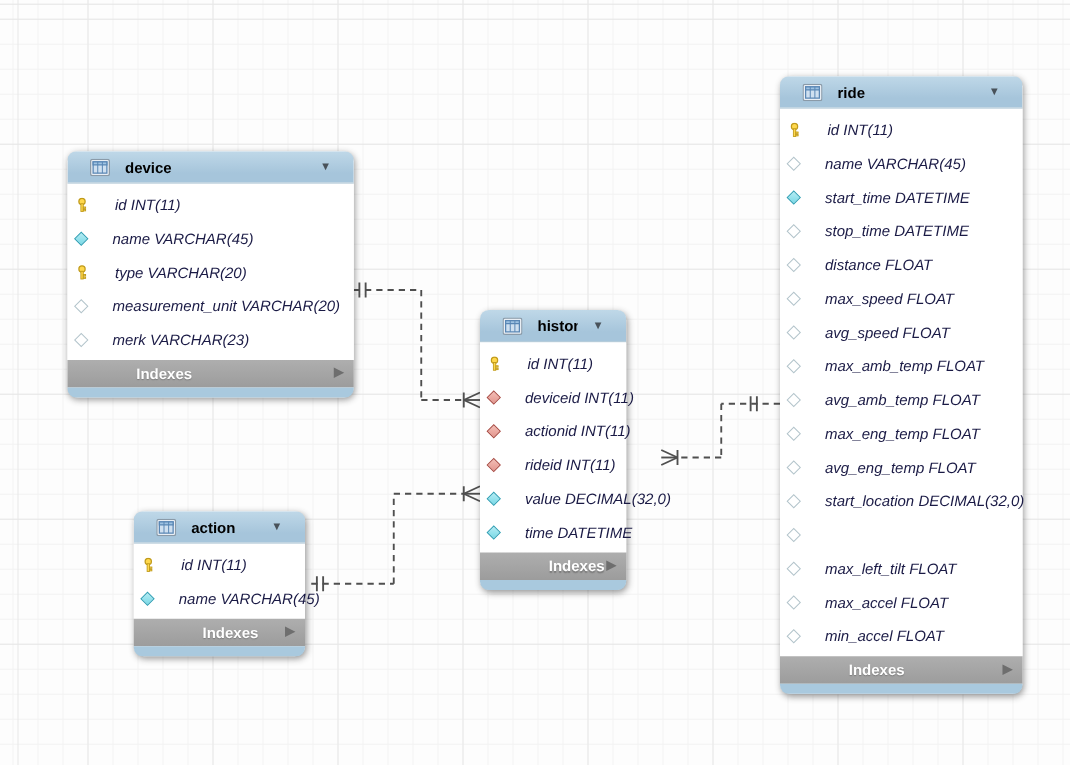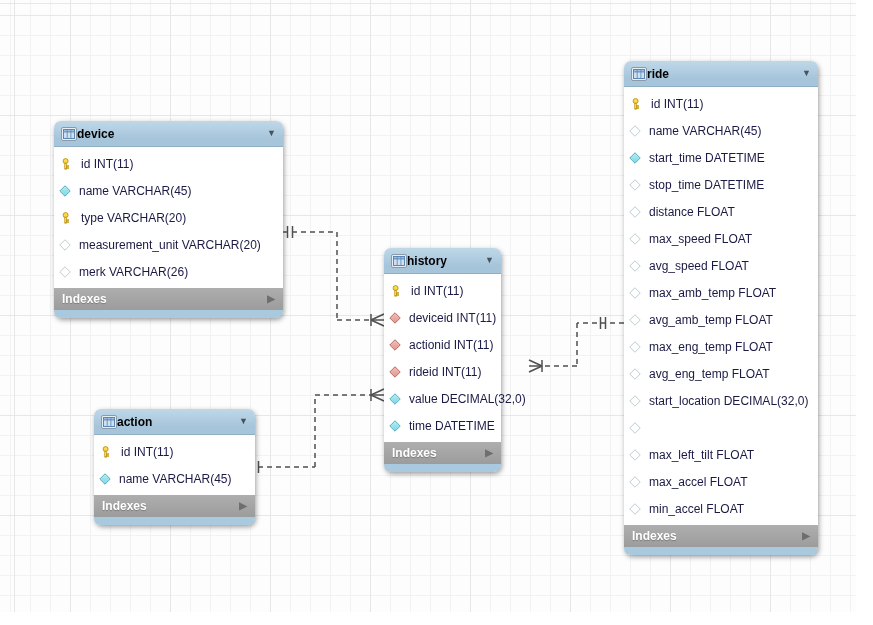--- a/index.html
+++ b/index.html
@@ -7,41 +7,41 @@
   #canvas{position:absolute;left:0;top:0;width:856px;height:612px;background-color:#fdfdfd;
     background-image:
       repeating-linear-gradient(to right, var(--grid-major) 0 1px, transparent 1px 100px),
       repeating-linear-gradient(to bottom, var(--grid-major) 0 1px, transparent 1px 100px),
       repeating-linear-gradient(to right, var(--grid-minor) 0 1px, transparent 1px 20px),
       repeating-linear-gradient(to bottom, var(--grid-minor) 0 1px, transparent 1px 20px);
     background-position:70px 0, 0 15px, 10px 0, 0 15px;}
   #connector-layer{position:absolute;left:0;top:0;width:856px;height:612px;}
   .db-table{position:absolute;border-radius:8px;box-shadow:1px 2px 5px rgba(40,40,40,.45);
     background:#ffffff;}
-  .tbl-header{height:26px;border-radius:7px 7px 0 0;display:flex;align-items:center;gap:0;
-    padding:0 7px;box-sizing:border-box;
+  .tbl-header{height:26px;border-radius:7px 7px 0 0;display:flex;align-items:center;gap:12px;
+    padding:0 18px;box-sizing:border-box;
     background:linear-gradient(to bottom, var(--header-blue-light), var(--header-blue) 70%);
     border-bottom:1px solid #8fafc4;justify-content:space-between;}
   .tbl-title{font-size:12px;font-weight:bold;color:var(--title-text);flex:1;
     white-space:nowrap;overflow:hidden;}
   .tbl-caret{font-size:9px;color:#49525a;line-height:1;}
   .tbl-fields{padding:3px 0;background:#fff;}
-  .field-row{height:27px;display:flex;align-items:center;gap:9px;padding:0 4px 0 6px;
-    font-size:12px;color:var(--field-text);white-space:nowrap;}
+  .field-row{height:27px;display:flex;align-items:center;gap:20px;padding:0 4px 0 6px;
+    font-size:12px;color:var(--field-text);white-space:nowrap;font-style:italic;}
   .ficon{flex:0 0 auto;display:inline-block;}
   .diamond{width:8px;height:8px;transform:rotate(45deg) scale(.82);border:1px solid;}
   .diamond.filled{background:linear-gradient(135deg,#b5ecf4,var(--notnull-cyan-fill));
     border-color:var(--notnull-cyan-border);}
   .diamond.outline{background:#ffffff;border-color:var(--nullable-border);}
   .diamond.red{background:linear-gradient(135deg,#f3beb6,var(--fk-red-fill));
     border-color:var(--fk-red-border);}
   .tbl-indexes{height:22px;display:flex;align-items:center;padding:0 8px;box-sizing:border-box;
     background:linear-gradient(to bottom,#aeaeae,var(--indexes-gray));
     color:#ffffff;font-size:12px;font-weight:bold;text-shadow:0 1px 1px rgba(0,0,0,.25);}
-  .tbl-indexes .idx-label{flex:1;}
+  .tbl-indexes .idx-label{flex:1;margin-left:47px;}
   .idx-arrow{color:#6e6e6e;font-size:10px;text-shadow:none;line-height:1;}
   .tbl-footer{height:8px;background:var(--footer-blue);border-radius:0 0 7px 7px;}
   .header-table-icon{width:16px;height:14px;}
 </style>
 </head>
 <body>
 
 <div id="canvas">
   <svg id="connector-layer" xmlns="http://www.w3.org/2000/svg" width="856" height="612">
       <g>
@@ -113,21 +113,21 @@
               <rect x="6.6" y="9.6" width="1.9" height="1.1" fill="var(--key-yellow)" stroke="var(--key-border)" stroke-width="0.7"></rect>
             </svg>
             <span>type VARCHAR(20)</span>
           </div>
           <div class="field-row">
             <span class="ficon diamond outline"></span>
             <span>measurement_unit VARCHAR(20)</span>
           </div>
           <div class="field-row">
             <span class="ficon diamond outline"></span>
-            <span>merk VARCHAR(26)</span>
+            <span>merk VARCHAR(23)</span>
           </div>
         </div>
     <div class="tbl-indexes">
       <span class="idx-label">Indexes</span>
       <span class="idx-arrow">▶</span>
     </div>
     <div class="tbl-footer"></div>
   </div>
       <div class="db-table" style="left: 384px; top: 248px; width: 117px;">
     <div class="tbl-header">
@@ -171,21 +171,21 @@
             <span class="ficon diamond filled"></span>
             <span>time DATETIME</span>
           </div>
         </div>
     <div class="tbl-indexes">
       <span class="idx-label">Indexes</span>
       <span class="idx-arrow">▶</span>
     </div>
     <div class="tbl-footer"></div>
   </div>
-      <div class="db-table" style="left: 94px; top: 409px; width: 161px;">
+      <div class="db-table" style="left: 107px; top: 409px; width: 137px;">
     <div class="tbl-header">
       <svg class="header-table-icon" viewBox="0 0 16 14" xmlns="http://www.w3.org/2000/svg">
         <rect x="0.5" y="0.5" width="15" height="13" rx="1.5" fill="#e9eef4" stroke="#8a9aa8"></rect>
         <rect x="2.5" y="2.5" width="11" height="9" fill="#cfe0f0" stroke="#5a87b5"></rect>
         <rect x="2.5" y="2.5" width="11" height="2.4" fill="#9ec2e2" stroke="#5a87b5"></rect>
         <line x1="6.2" y1="2.5" x2="6.2" y2="11.5" stroke="#5a87b5" stroke-width="0.8"></line>
         <line x1="9.9" y1="2.5" x2="9.9" y2="11.5" stroke="#5a87b5" stroke-width="0.8"></line>
       </svg>
       <span class="tbl-title">action</span>
       <span class="tbl-caret">▼</span>

